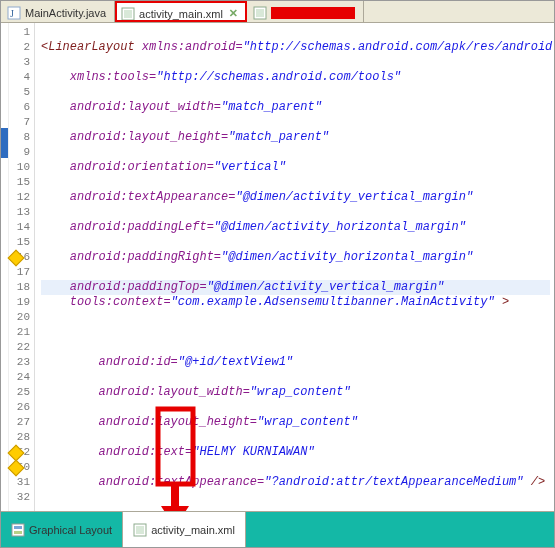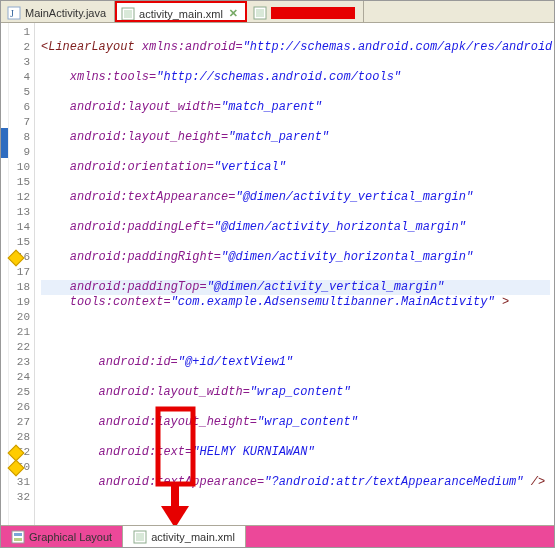--- a/index.html
+++ b/index.html
@@ -22,21 +22,21 @@
 .markcol .m { height:15px; }
 .markcol .blue { background:#2e6cc0; }
 
 .code { flex: 1; padding: 2px 4px 2px 6px; white-space: pre; font-style: italic; font-size: 12px; line-height: 15px; overflow: hidden; position: relative; }
 .code .row { height: 15px; }
 .c-tag { color: #7f1d1d; }
 .c-attr { color: #8b1a8b; text-align: center; }
 .c-str { color: #1a1ae6; }
 .hl-line { background: #e8f0fb; display: inline-block; width: 100%; }
 
-.bottom-tabs { display: flex; background: #ec4899; border-top: 1px solid #aca899; height: 22px; }
+.bottom-tabs { display: flex; background: #14b8a6; border-top: 1px solid #aca899; height: 36px; }
 .btab { display: flex; align-items: center; gap: 4px; padding: 2px 10px; border-right: 1px solid #aca899; font-family: Tahoma, sans-serif; font-size: 11px; color: #333; cursor: default; }
 .btab.active { background: #fff; }
 .btab .bicon { width: 14px; height: 14px; }
 
 .arrow-ann { position: absolute; pointer-events: none; }
 </style>
 </head>
 <body>
 
 <div class="tabbar">

